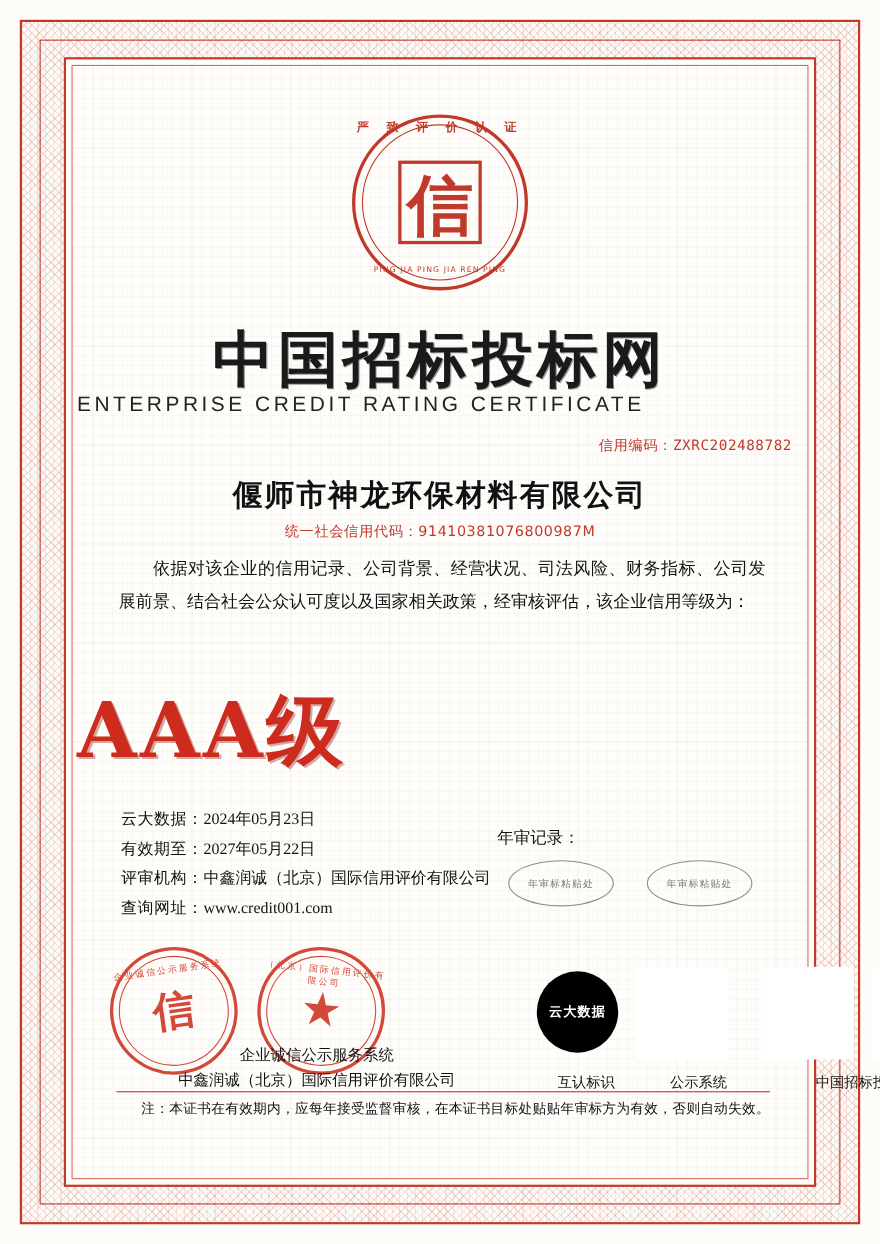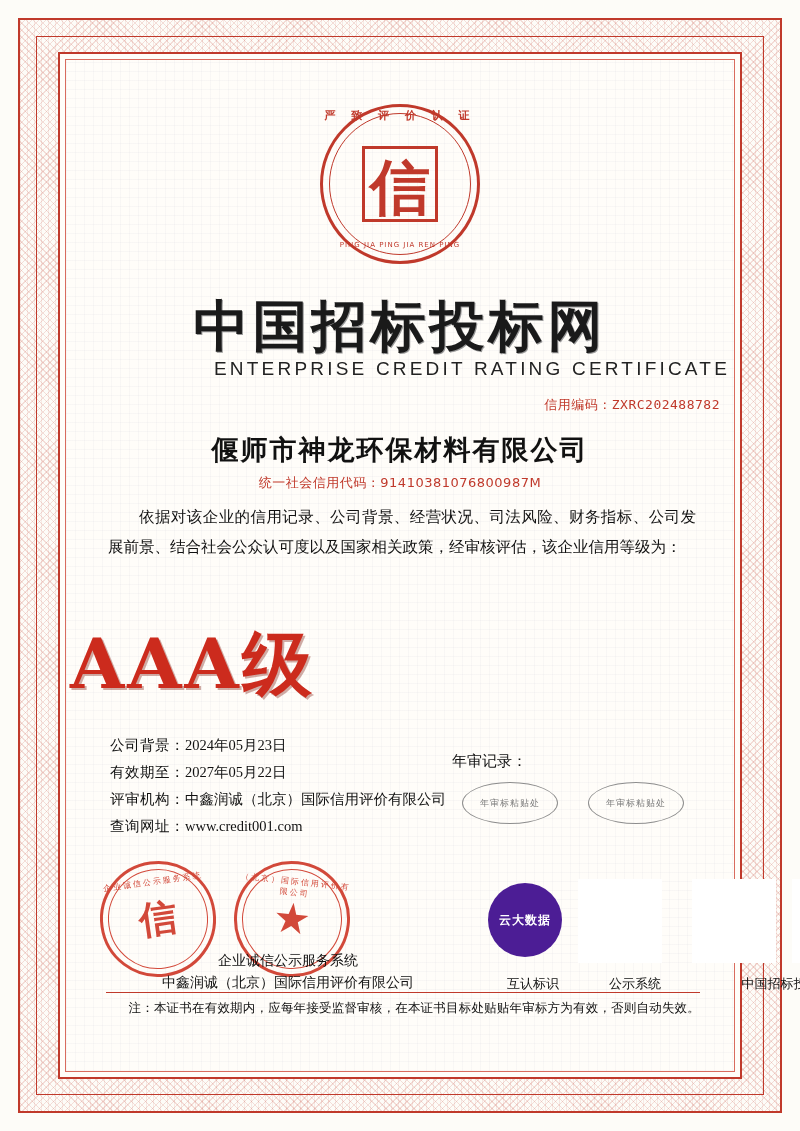--- a/index.html
+++ b/index.html
@@ -144,21 +144,21 @@
     font-size: 55px;
     letter-spacing: 4px;
     color: #1a1a1a;
     text-shadow: 1px 1px 0 #999;
   }
   .title-en {
     position: absolute;
     top: 296px;
     left: 0;
     width: 100%;
-    text-align: right;
+    text-align: left;
     font-family: "Liberation Sans", sans-serif;
     font-size: 19px;
     letter-spacing: 3.2px;
     color: #222;
   }
 
   .credit-no {
     position: absolute;
     top: 334px;
     right: 10px;
@@ -333,21 +333,21 @@
     line-height: 22px;
   }
 
   .logo-cloud {
     position: absolute;
     left: 396px;
     top: 22px;
     width: 74px;
     height: 74px;
     border-radius: 50%;
-    background: #4c1d95;
+    background: #000000;
     color: #fff;
     display: flex;
     align-items: center;
     justify-content: center;
     font-family: "DejaVu Sans", sans-serif;
     font-size: 12px;
     font-weight: bold;
     letter-spacing: 1px;
   }
   .qr {
@@ -426,21 +426,21 @@
     </div>
 
     <div class="body-text">依据对该企业的信用记录、公司背景、经营状况、司法风险、财务指标、公司发展前景、结合社会公众认可度以及国家相关政策，经审核评估，该企业信用等级为：</div>
 
     <div class="grade">
       <span class="grade-text">AAA级</span>
     </div>
 
     <div class="details">
       <div class="row">
-        <span class="label">公司背景：</span><span class="value">2024年05月23日</span>
+        <span class="label">云大数据：</span><span class="value">2024年05月23日</span>
       </div>
       <div class="row">
         <span class="label">有效期至：</span><span class="value">2027年05月22日</span>
       </div>
       <div class="row">
         <span class="label">评审机构：</span><span class="value">中鑫润诚（北京）国际信用评价有限公司</span>
       </div>
       <div class="row">
         <span class="label">查询网址：</span><span class="value">www.credit001.com</span>
       </div>

